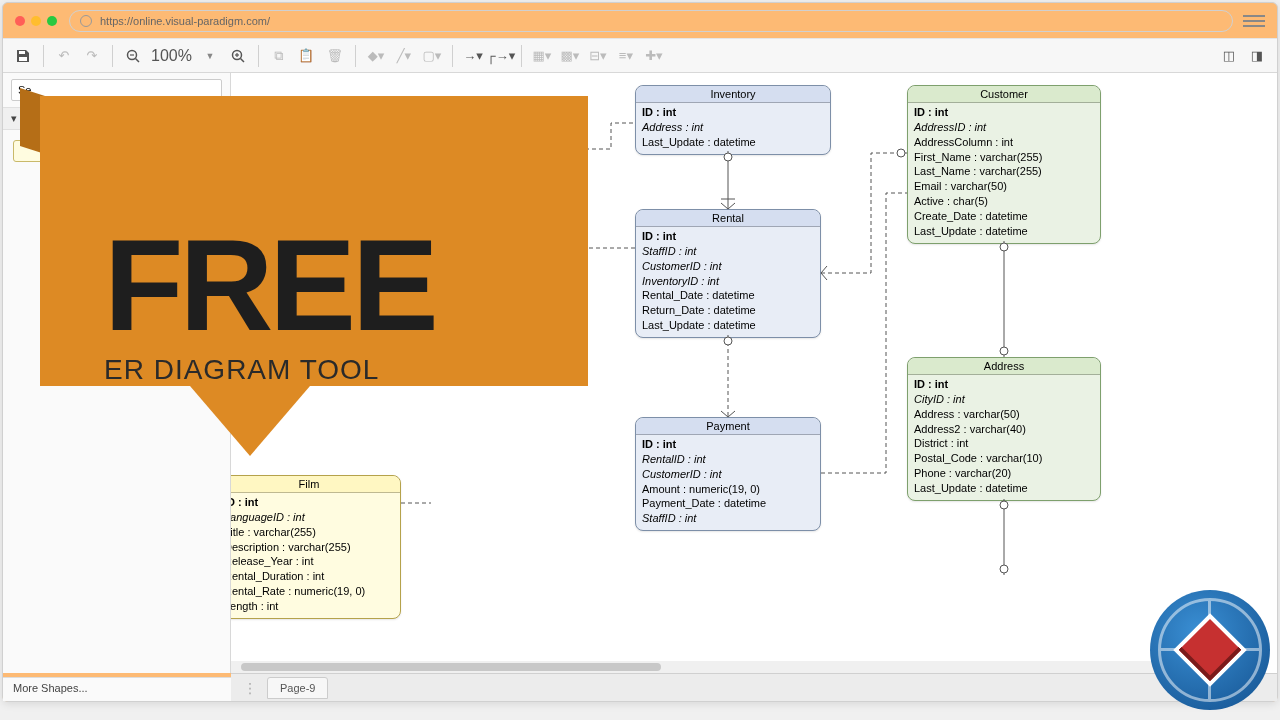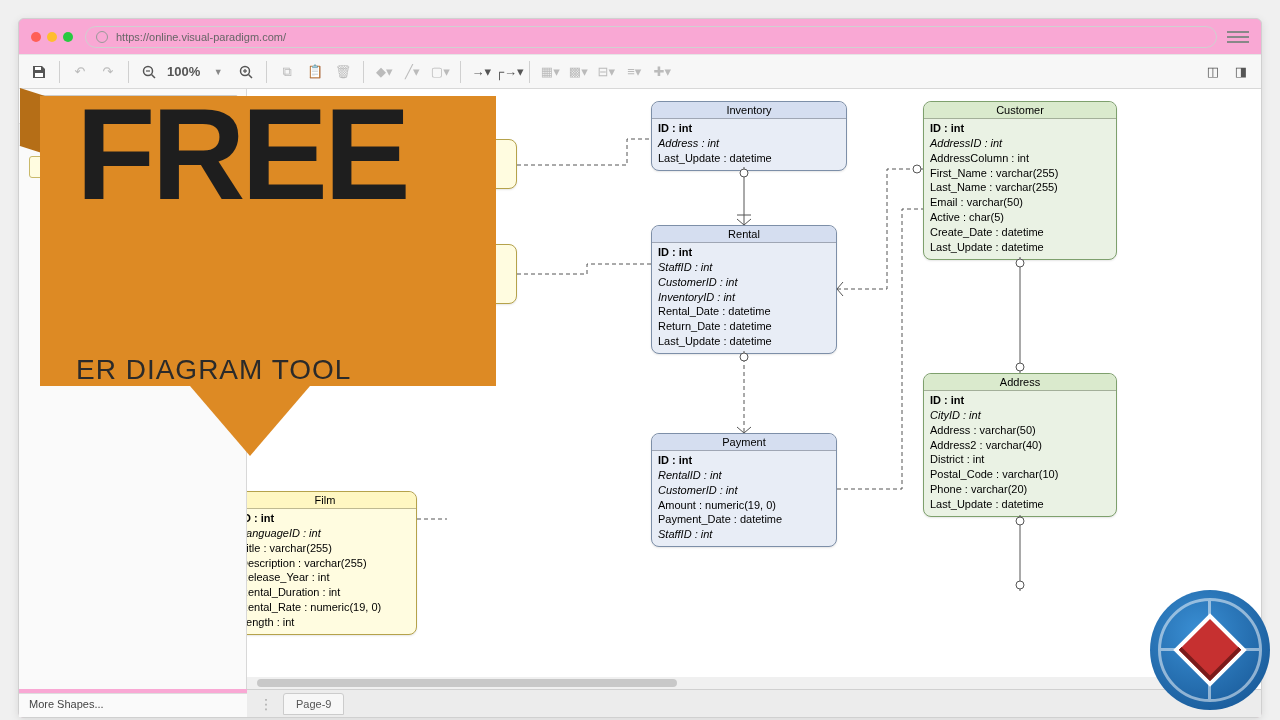--- a/index.html
+++ b/index.html
@@ -1,32 +1,32 @@
 <!DOCTYPE html>
 <html><head>
 <meta charset="utf-8">
 <style>
   * { box-sizing: border-box; margin: 0; padding: 0; font-family: Arial, Helvetica, sans-serif; }
   body { background: #f0f0f0; width: 1280px; height: 720px; overflow: hidden; position: relative; }
-  .browser-frame { background: #f9a8d4; border: 1px solid #d0d0d0; border-radius: 6px; margin: 18px; height: 700px; position: relative; box-shadow: 0 2px 8px rgba(0,0,0,0.1); }
+  .browser-frame { background: #fdba74; border: 1px solid #d0d0d0; border-radius: 6px; margin: 2px; height: 700px; position: relative; box-shadow: 0 2px 8px rgba(0,0,0,0.1); }
   .browser-top { height: 36px; display: flex; align-items: center; padding: 0 12px; border-bottom: 1px solid #e5e5e5; }
   .traffic-lights { display: flex; gap: 6px; margin-right: 12px; }
   .tl { width: 10px; height: 10px; border-radius: 50%; }
   .tl.red { background: #ff5f57; }
   .tl.yellow { background: #ffbd2e; }
   .tl.green { background: #28c940; }
   .addr-bar { flex: 1; height: 22px; border: 1px solid #d0d0d0; border-radius: 11px; display: flex; align-items: center; padding: 0 10px; font-size: 11px; color: #666; margin-right: 10px; }
   .addr-bar .o { width: 12px; height: 12px; border: 1.5px solid #999; border-radius: 50%; margin-right: 8px; }
   .hamburger { width: 22px; display: flex; flex-direction: column; gap: 3px; }
   .hamburger div { height: 2px; background: #888; }
   .toolbar { height: 34px; border-bottom: 1px solid #d8d8d8; background: #f7f7f7; display: flex; align-items: center; padding: 0 8px; gap: 4px; }
   .tbtn { width: 24px; height: 24px; display: flex; align-items: center; justify-content: center; color: #555; font-size: 13px; cursor: pointer; border-radius: 2px; }
   .tbtn.pale { color: #bbb; }
   .tsep { width: 1px; height: 22px; background: #d0d0d0; margin: 0 4px; }
-  .zoom-label { font-size: 13px; color: #555; padding: 0 2px; font-weight: bold; }
+  .zoom-label { font-size: 16px; color: #555; padding: 0 2px; }
   .main-area { display: flex; height: calc(100% - 36px - 34px - 28px); }
   .sidebar { width: 228px; border-right: 1px solid #d8d8d8; background: #fafafa; display: flex; flex-direction: column; }
   .search-row { padding: 6px 8px; }
   .search-row input { width: 100%; height: 22px; border: 1px solid #ccc; padding: 0 6px; font-size: 11px; border-radius: 2px; }
   .panel-hdr { padding: 4px 8px; font-size: 11px; color: #444; display: flex; align-items: center; gap: 4px; border-top: 1px solid #e0e0e0; border-bottom: 1px solid #e0e0e0; background: #f0f0f0; }
   .shape-item { width: 36px; height: 22px; margin: 6px; border-radius: 3px; }
   .shape1 { background: #fffce0; border: 1px solid #c9b96a; }
   .shape2 { background: #e0f7e4; border: 1px solid #6aa86d; }
   .canvas { flex: 1; position: relative; background: #fff; overflow: hidden; }
   .entity { position: absolute; border-radius: 8px; font-size: 11px; box-shadow: 0 1px 2px rgba(0,0,0,0.1); }
@@ -45,21 +45,21 @@
   .page-tabs { position: absolute; bottom: 0; left: 228px; right: 0; height: 28px; background: #ececec; border-top: 1px solid #d0d0d0; display: flex; align-items: center; padding-left: 6px; }
   .page-tab-handle { color: #aaa; font-size: 14px; padding: 0 6px; }
   .page-tab { height: 22px; padding: 0 12px; background: #f7f7f7; border: 1px solid #ccc; border-radius: 3px 3px 0 0; font-size: 11px; color: #555; display: flex; align-items: center; margin-left: 4px; }
   .footer { height: 28px; }
   .h-scroll { position: absolute; bottom: 28px; left: 228px; right: 12px; height: 12px; background: #f0f0f0; }
   .h-scroll .thumb { position: absolute; left: 10px; width: 420px; top: 2px; height: 8px; background: #c8c8c8; border-radius: 4px; }
   .right-tools { display: flex; gap: 4px; margin-left: auto; }
   
   .promo { position: absolute; left: 20px; top: 96px; width: 500px; height: 380px; pointer-events: none; }
   .promo .ribbon-back { position: absolute; left: 0; top: 0; width: 50px; height: 58px; background: #b56e17; transform: skewY(18deg); }
-  .promo .ribbon-main { position: absolute; left: 20px; top: 0; width: 456px; height: 290px; background: #dd8a24; display: flex; flex-direction: column; justify-content: space-between; padding-left: 36px; }
+  .promo .ribbon-main { position: absolute; left: 20px; top: 0; width: 548px; height: 290px; background: #dd8a24; display: flex; flex-direction: column; justify-content: flex-end; padding-left: 64px; }
   .promo .tail { position: absolute; left: 170px; top: 290px; width: 0; height: 0; border-left: 60px solid transparent; border-right: 60px solid transparent; border-top: 70px solid #dd8a24; }
   .promo .tail2 { position: absolute; left: 140px; top: 260px; width: 60px; height: 60px; background: #b56e17; transform: skewX(-15deg); z-index: -1; }
   .promo-free { font-family: 'Arial Black', Arial; font-weight: 900; font-size: 130px; color: #1e1e1e; letter-spacing: -4px; line-height: 0.9; }
   .promo-sub { font-size: 28px; color: #2a2a2a; letter-spacing: 1px; margin-top: 10px; }
   
   .vp-logo { position: absolute; right: 10px; bottom: 10px; width: 120px; height: 120px; }
   .vp-logo .globe { width: 100%; height: 100%; border-radius: 50%; background: radial-gradient(circle at 40% 35%, #3a8fd4 0%, #1a5c9b 80%); position: relative; display: flex; align-items: center; justify-content: center; }
   .vp-logo .grid { position: absolute; inset: 8px; border-radius: 50%; border: 3px solid rgba(255,255,255,0.5); }
   .vp-logo .grid::before, .vp-logo .grid::after { content:''; position:absolute; background: rgba(255,255,255,0.5); }
   .vp-logo .grid::before { left: 48%; top: 0; bottom: 0; width: 3px; }

